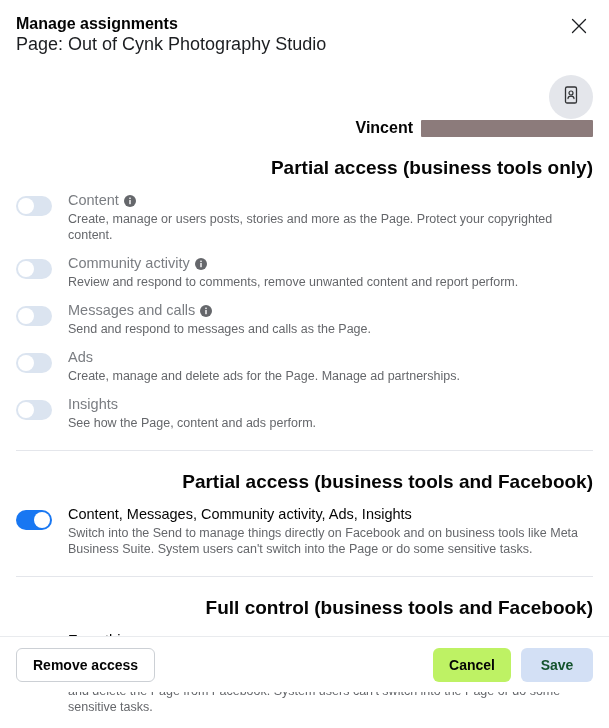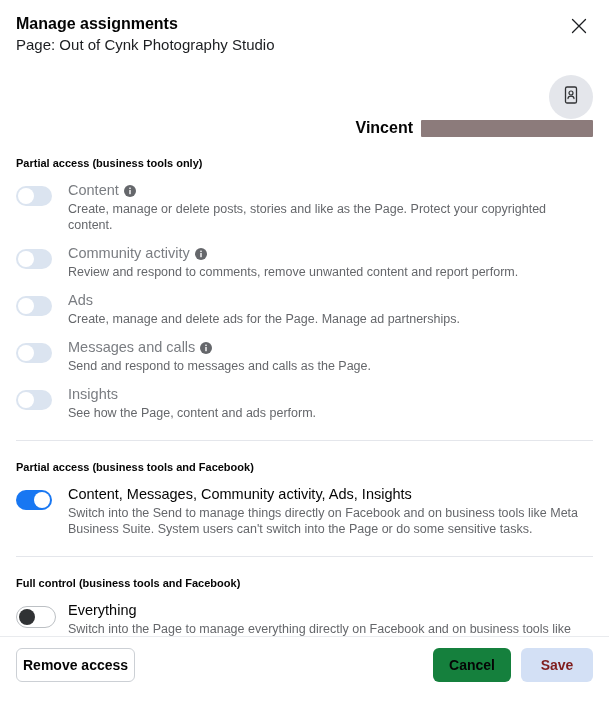--- a/index.html
+++ b/index.html
@@ -26,21 +26,21 @@
     position: relative;
   }
   .title {
     font-size: 16px;
     font-weight: bold;
     line-height: 20px;
     color: #050505;
     margin: 0 0 2px 0;
   }
   .subtitle {
-    font-size: 15px;
+    font-size: 18px;
     line-height: 17px;
     color: #1c1e21;
     margin: 0;
   }
   .close-btn {
     position: absolute;
     top: 12px;
     right: 0px;
     width: 28px;
     height: 28px;
@@ -85,24 +85,25 @@
     width: 172px;
     height: 17px;
     background: #8c7b7b;
     margin-left: 8px;
     vertical-align: middle;
     border-radius: 1px;
   }
 
   
   .section-heading {
-    font-size: 11px;
+    font-size: 19px;
     font-weight: bold;
     color: #050505;
     margin: 20px 0 6px 0;
+    text-align: right;
   }
   .divider {
     border: none;
     border-top: 1px solid #e4e6eb;
     margin: 14px 0 0 0;
   }
 
   
   .option {
     display: flex;
@@ -186,40 +187,40 @@
     align-items: center;
     padding: 0 16px;
     background: #fff;
     border-top: 1px solid #e9ebee;
   }
   .btn {
     font-family: "Liberation Sans", sans-serif;
     font-size: 14px;
     font-weight: bold;
     border-radius: 6px;
-    padding: 0 6px;
+    padding: 0 16px;
     height: 34px;
     cursor: pointer;
     border: none;
   }
   .btn-secondary {
     background: #ffffff;
     border: 1px solid #ccd0d5;
     color: #050505;
   }
   .spacer { flex: 1 1 auto; }
   .btn-cancel {
-    background: #15803d;
+    background: #bef264;
     color: #050505;
     margin-right: 10px;
     min-width: 78px;
   }
   .btn-save {
     background: #d3e0f5;
-    color: #7f1d1d;
+    color: #14532d;
     min-width: 72px;
     cursor: default;
   }
 </style>
 </head>
 <body>
 
 <div class="dialog">
 
   <div class="header">
@@ -262,21 +263,21 @@
       <div class="opt-title">
         <span>Content</span>
         <span class="info-icon">
           <svg width="12" height="12" viewBox="0 0 12 12" aria-hidden="true">
               <circle cx="6" cy="6" r="6" fill="#65676b"></circle>
               <rect x="5.3" y="5" width="1.4" height="4.2" fill="#fff"></rect>
               <rect x="5.3" y="2.6" width="1.4" height="1.5" fill="#fff"></rect>
             </svg>
         </span>
       </div>
-      <div class="opt-desc">Create, manage or delete posts, stories and like as the Page. Protect your copyrighted content.</div>
+      <div class="opt-desc">Create, manage or users posts, stories and more as the Page. Protect your copyrighted content.</div>
     </div>
   </div>
 
   <div class="option">
     <div class="toggle-wrap">
       <span class="toggle off-light">
           <span class="knob"></span>
         </span>
     </div>
     <div class="opt-body">
@@ -295,34 +296,20 @@
   </div>
 
   <div class="option">
     <div class="toggle-wrap">
       <span class="toggle off-light">
           <span class="knob"></span>
         </span>
     </div>
     <div class="opt-body">
       <div class="opt-title">
-        <span>Ads</span>
-      </div>
-      <div class="opt-desc">Create, manage and delete ads for the Page. Manage ad partnerships.</div>
-    </div>
-  </div>
-
-  <div class="option">
-    <div class="toggle-wrap">
-      <span class="toggle off-light">
-          <span class="knob"></span>
-        </span>
-    </div>
-    <div class="opt-body">
-      <div class="opt-title">
         <span>Messages and calls</span>
         <span class="info-icon">
           <svg width="12" height="12" viewBox="0 0 12 12" aria-hidden="true">
               <circle cx="6" cy="6" r="6" fill="#65676b"></circle>
               <rect x="5.3" y="5" width="1.4" height="4.2" fill="#fff"></rect>
               <rect x="5.3" y="2.6" width="1.4" height="1.5" fill="#fff"></rect>
             </svg>
         </span>
       </div>
       <div class="opt-desc">Send and respond to messages and calls as the Page.</div>
@@ -330,20 +317,34 @@
   </div>
 
   <div class="option">
     <div class="toggle-wrap">
       <span class="toggle off-light">
           <span class="knob"></span>
         </span>
     </div>
     <div class="opt-body">
       <div class="opt-title">
+        <span>Ads</span>
+      </div>
+      <div class="opt-desc">Create, manage and delete ads for the Page. Manage ad partnerships.</div>
+    </div>
+  </div>
+
+  <div class="option">
+    <div class="toggle-wrap">
+      <span class="toggle off-light">
+          <span class="knob"></span>
+        </span>
+    </div>
+    <div class="opt-body">
+      <div class="opt-title">
         <span>Insights</span>
       </div>
       <div class="opt-desc">See how the Page, content and ads perform.</div>
     </div>
   </div>
 
   <hr class="divider">
 
   <div class="section-heading">Partial access (business tools and Facebook)</div>
 

